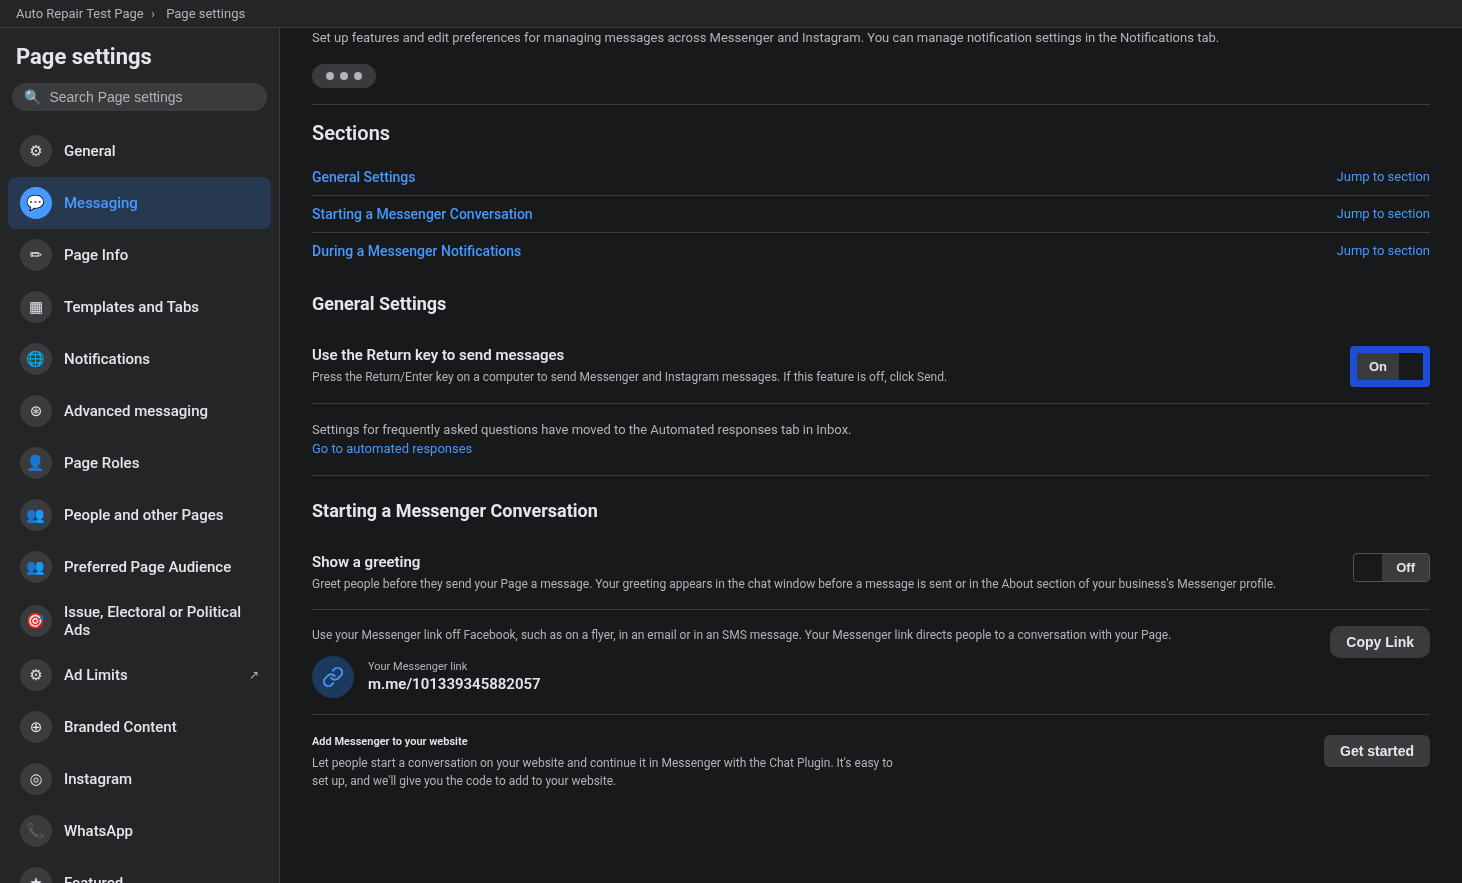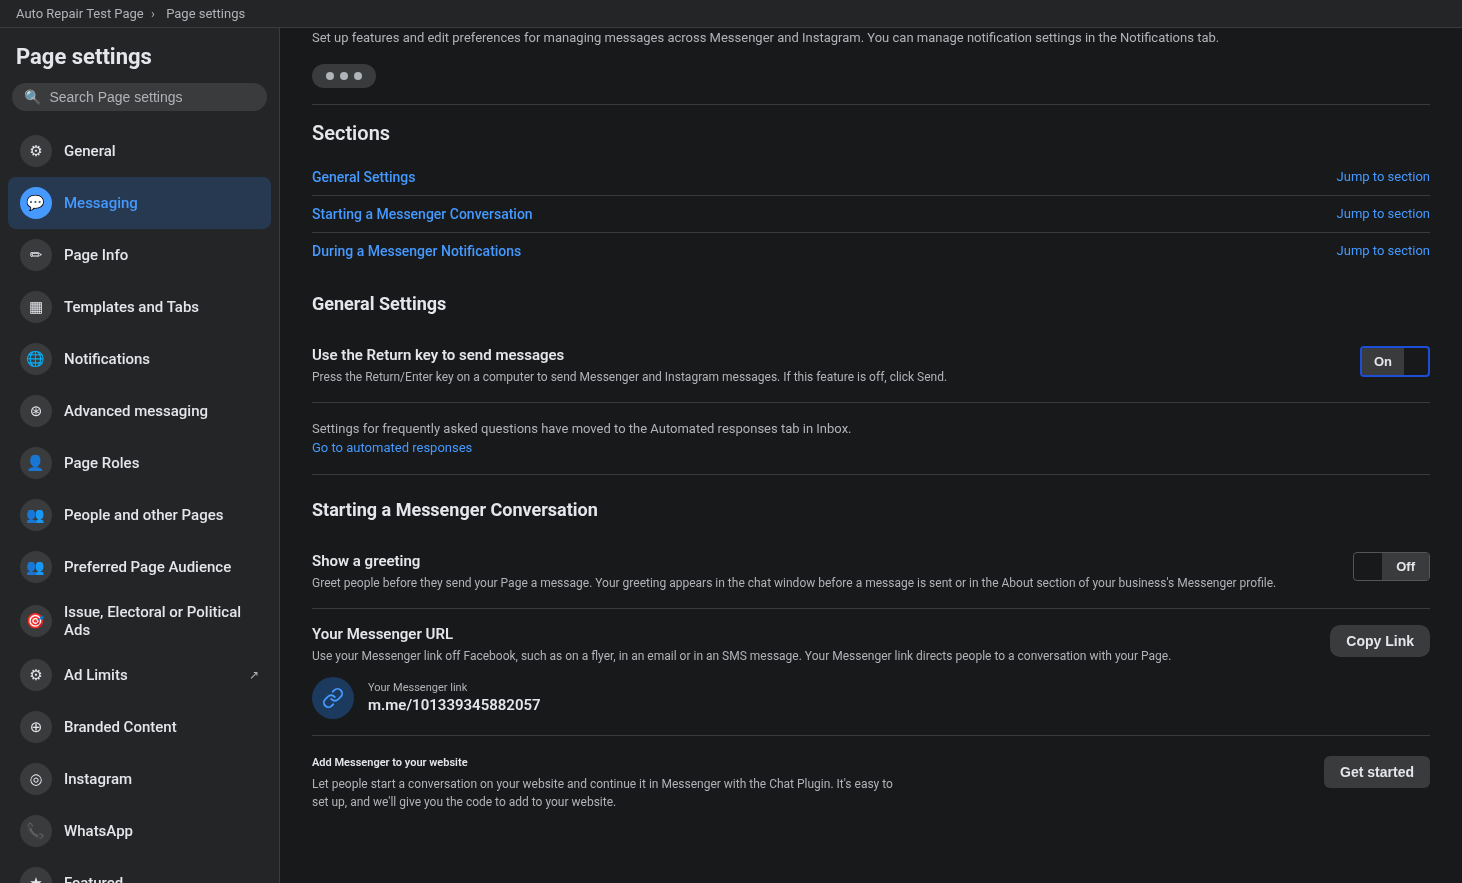--- a/index.html
+++ b/index.html
@@ -237,21 +237,21 @@
     .setting-desc {
       font-size: 12px;
       color: #b0b3b8;
       line-height: 1.5;
     }
 
     
     .toggle-on {
       display: flex;
       align-items: center;
-      border: 2px solid #1d4ed8;
+      border: 7px solid #1d4ed8;
       border-radius: 4px;
       overflow: hidden;
       flex-shrink: 0;
       margin-left: 48px;
     }
     .toggle-on-btn {
       background: #18191a;
       color: #e4e6eb;
       padding: 6px 12px;
       font-size: 13px;
@@ -520,21 +520,20 @@
           <div class="setting-desc">Greet people before they send your Page a message. Your greeting appears in the chat window before a message is sent or in the About section of your business's Messenger profile.</div>
         </div>
         <div class="toggle-switch">
           <button class="toggle-off-left"></button>
           <button class="toggle-off-right">Off</button>
         </div>
       </div>
 
       <div class="setting-row">
         <div class="setting-info">
-          <div class="setting-label">Your Messenger URL</div>
           <div class="setting-desc">Use your Messenger link off Facebook, such as on a flyer, in an email or in an SMS message. Your Messenger link directs people to a conversation with your Page.</div>
           <div style="margin-top:12px;">
             <div class="messenger-url-left">
               <div class="messenger-icon-circle">
                 <svg width="22" height="22" viewBox="0 0 24 24" fill="none">
                   <path d="M10 13a5 5 0 0 0 7.54.54l3-3a5 5 0 0 0-7.07-7.07l-1.72 1.71" stroke="#4599ff" stroke-width="2" stroke-linecap="round" stroke-linejoin="round"></path>
                   <path d="M14 11a5 5 0 0 0-7.54-.54l-3 3a5 5 0 0 0 7.07 7.07l1.71-1.71" stroke="#4599ff" stroke-width="2" stroke-linecap="round" stroke-linejoin="round"></path>
                 </svg>
               </div>
               <div class="messenger-url-text">

